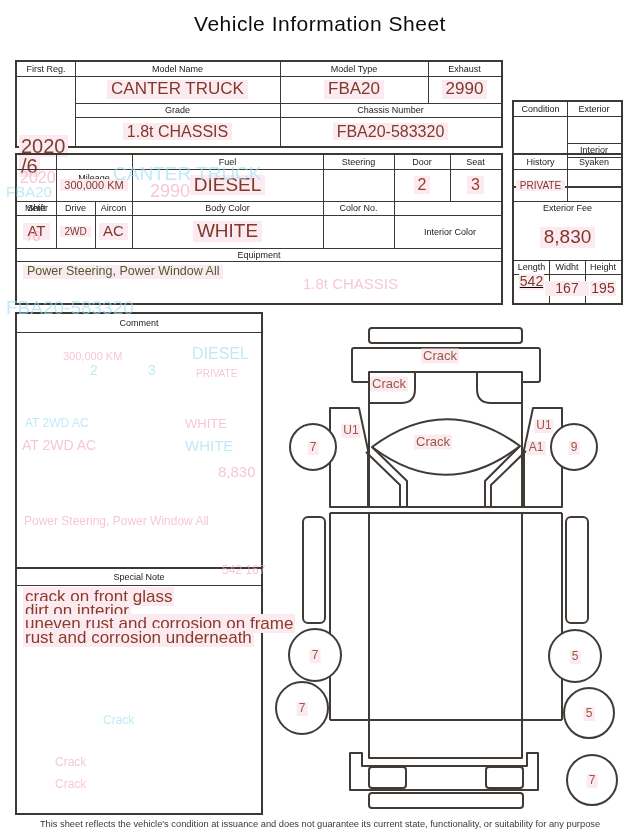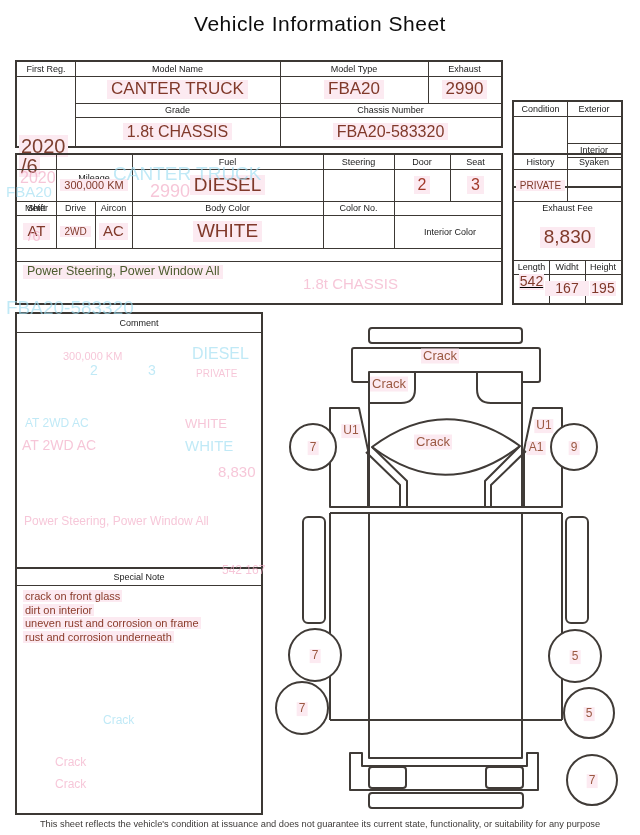--- a/index.html
+++ b/index.html
@@ -8,21 +8,21 @@
   .blk{position:absolute;border:2px solid #3c3834;box-sizing:border-box;background:transparent;}
   .ln{position:absolute;background:#3c3834;}
   .lab{position:absolute;display:flex;align-items:center;justify-content:center;font-size:9px;color:#1b1b1b;white-space:nowrap;}
   .v{position:absolute;display:flex;align-items:center;justify-content:center;}
   .v>span{background:#fceaf1;padding:0 4px;color:#80392a;white-space:nowrap;line-height:1.1;}
   .v.red>span{color:#a23a2b;}
   .v.grn>span{color:#4c5c2e;}
   .v.left{justify-content:flex-start;align-items:flex-start;}
   .freg{position:absolute;left:2px;top:74px;font-size:20px;color:#7d3f30;line-height:20px;}
   .freg span{background:#fceaf1;padding:0 2px;}
-  .notes{position:absolute;left:23px;top:590px;font-size:11px;color:#8a3b2a;line-height:13.5px;}
+  .notes{position:absolute;left:23px;top:590px;font-size:17px;color:#8a3b2a;line-height:13.5px;}
   .notes div{white-space:nowrap;}
   .notes span{background:#fceaf1;padding:0 2px;}
   .dl{position:absolute;transform:translate(-50%,-50%);background:#fceaf1;color:#9b5942;padding:0 2px;white-space:nowrap;line-height:1.15;}
   .g{position:absolute;white-space:nowrap;opacity:.65;pointer-events:none;line-height:1;}
   .gp{color:#f2a9c4;}
   .gc{color:#9fdef2;}
   .ftr{position:absolute;left:0;top:819px;width:640px;text-align:center;font-size:9.3px;color:#3d3a38;}
   svg{position:absolute;}
 </style>
 </head>
@@ -117,39 +117,40 @@
       </div>
     <div class="v" style="left:39px;top:60px;width:39px;height:33px;">
         <span style="font-size:10px;">2WD</span>
       </div>
     <div class="v" style="left:78px;top:60px;width:37px;height:33px;">
         <span style="font-size:15px;">AC</span>
       </div>
     <div class="v" style="left:115px;top:60px;width:191px;height:33px;">
         <span style="font-size:19px;">WHITE</span>
       </div>
+    <div class="lab" style="left:0;top:93px;width:484px;height:13px;">Equipment</div>
     <div class="v grn left" style="left:0;top:106px;width:484px;height:46px;padding:4px 0 0 6px;box-sizing:border-box;">
         <span style="font-size:12.5px;">Power Steering, Power Window  All</span>
       </div>
   </div>
 
   <div class="blk" style="left:512px;top:153px;width:111px;height:152px;">
     <i class="ln" style="left:53px;top:0;width:1px;height:46px;"></i>
     <i class="ln" style="left:0;top:14px;width:107px;height:1px;"></i>
     <i class="ln" style="left:0;top:46px;width:107px;height:1px;"></i>
     <i class="ln" style="left:0;top:105px;width:107px;height:1px;"></i>
     <i class="ln" style="left:0;top:119px;width:107px;height:1px;"></i>
     <i class="ln" style="left:35px;top:105px;width:1px;height:43px;"></i>
     <i class="ln" style="left:71px;top:105px;width:1px;height:43px;"></i>
     <div class="lab" style="left:0;top:0;width:53px;height:14px;">History</div>
     <div class="lab" style="left:53px;top:0;width:54px;height:14px;">Syaken</div>
     <div class="v" style="left:0;top:14px;width:53px;height:32px;">
         <span style="font-size:10px;">PRIVATE</span>
       </div>
-    <div class="lab" style="left:0;top:46px;width:107px;height:14px;">Exhaust Fee</div>
+    <div class="lab" style="left:0;top:46px;width:107px;height:14px;">Exterior Fee</div>
     <div class="v" style="left:0;top:60px;width:107px;height:45px;">
         <span style="font-size:19px;">8,830</span>
       </div>
     <div class="lab" style="left:0;top:105px;width:35px;height:14px;">Length</div>
     <div class="lab" style="left:35px;top:105px;width:36px;height:14px;">Widht</div>
     <div class="lab" style="left:71px;top:105px;width:36px;height:14px;">Height</div>
     <div class="v" style="left:0;top:119px;width:35px;height:16px;text-decoration:underline;">
         <span style="font-size:14px;padding:0 1px;">542</span>
       </div>
     <div class="v" style="left:35px;top:119px;width:36px;height:29px;">

